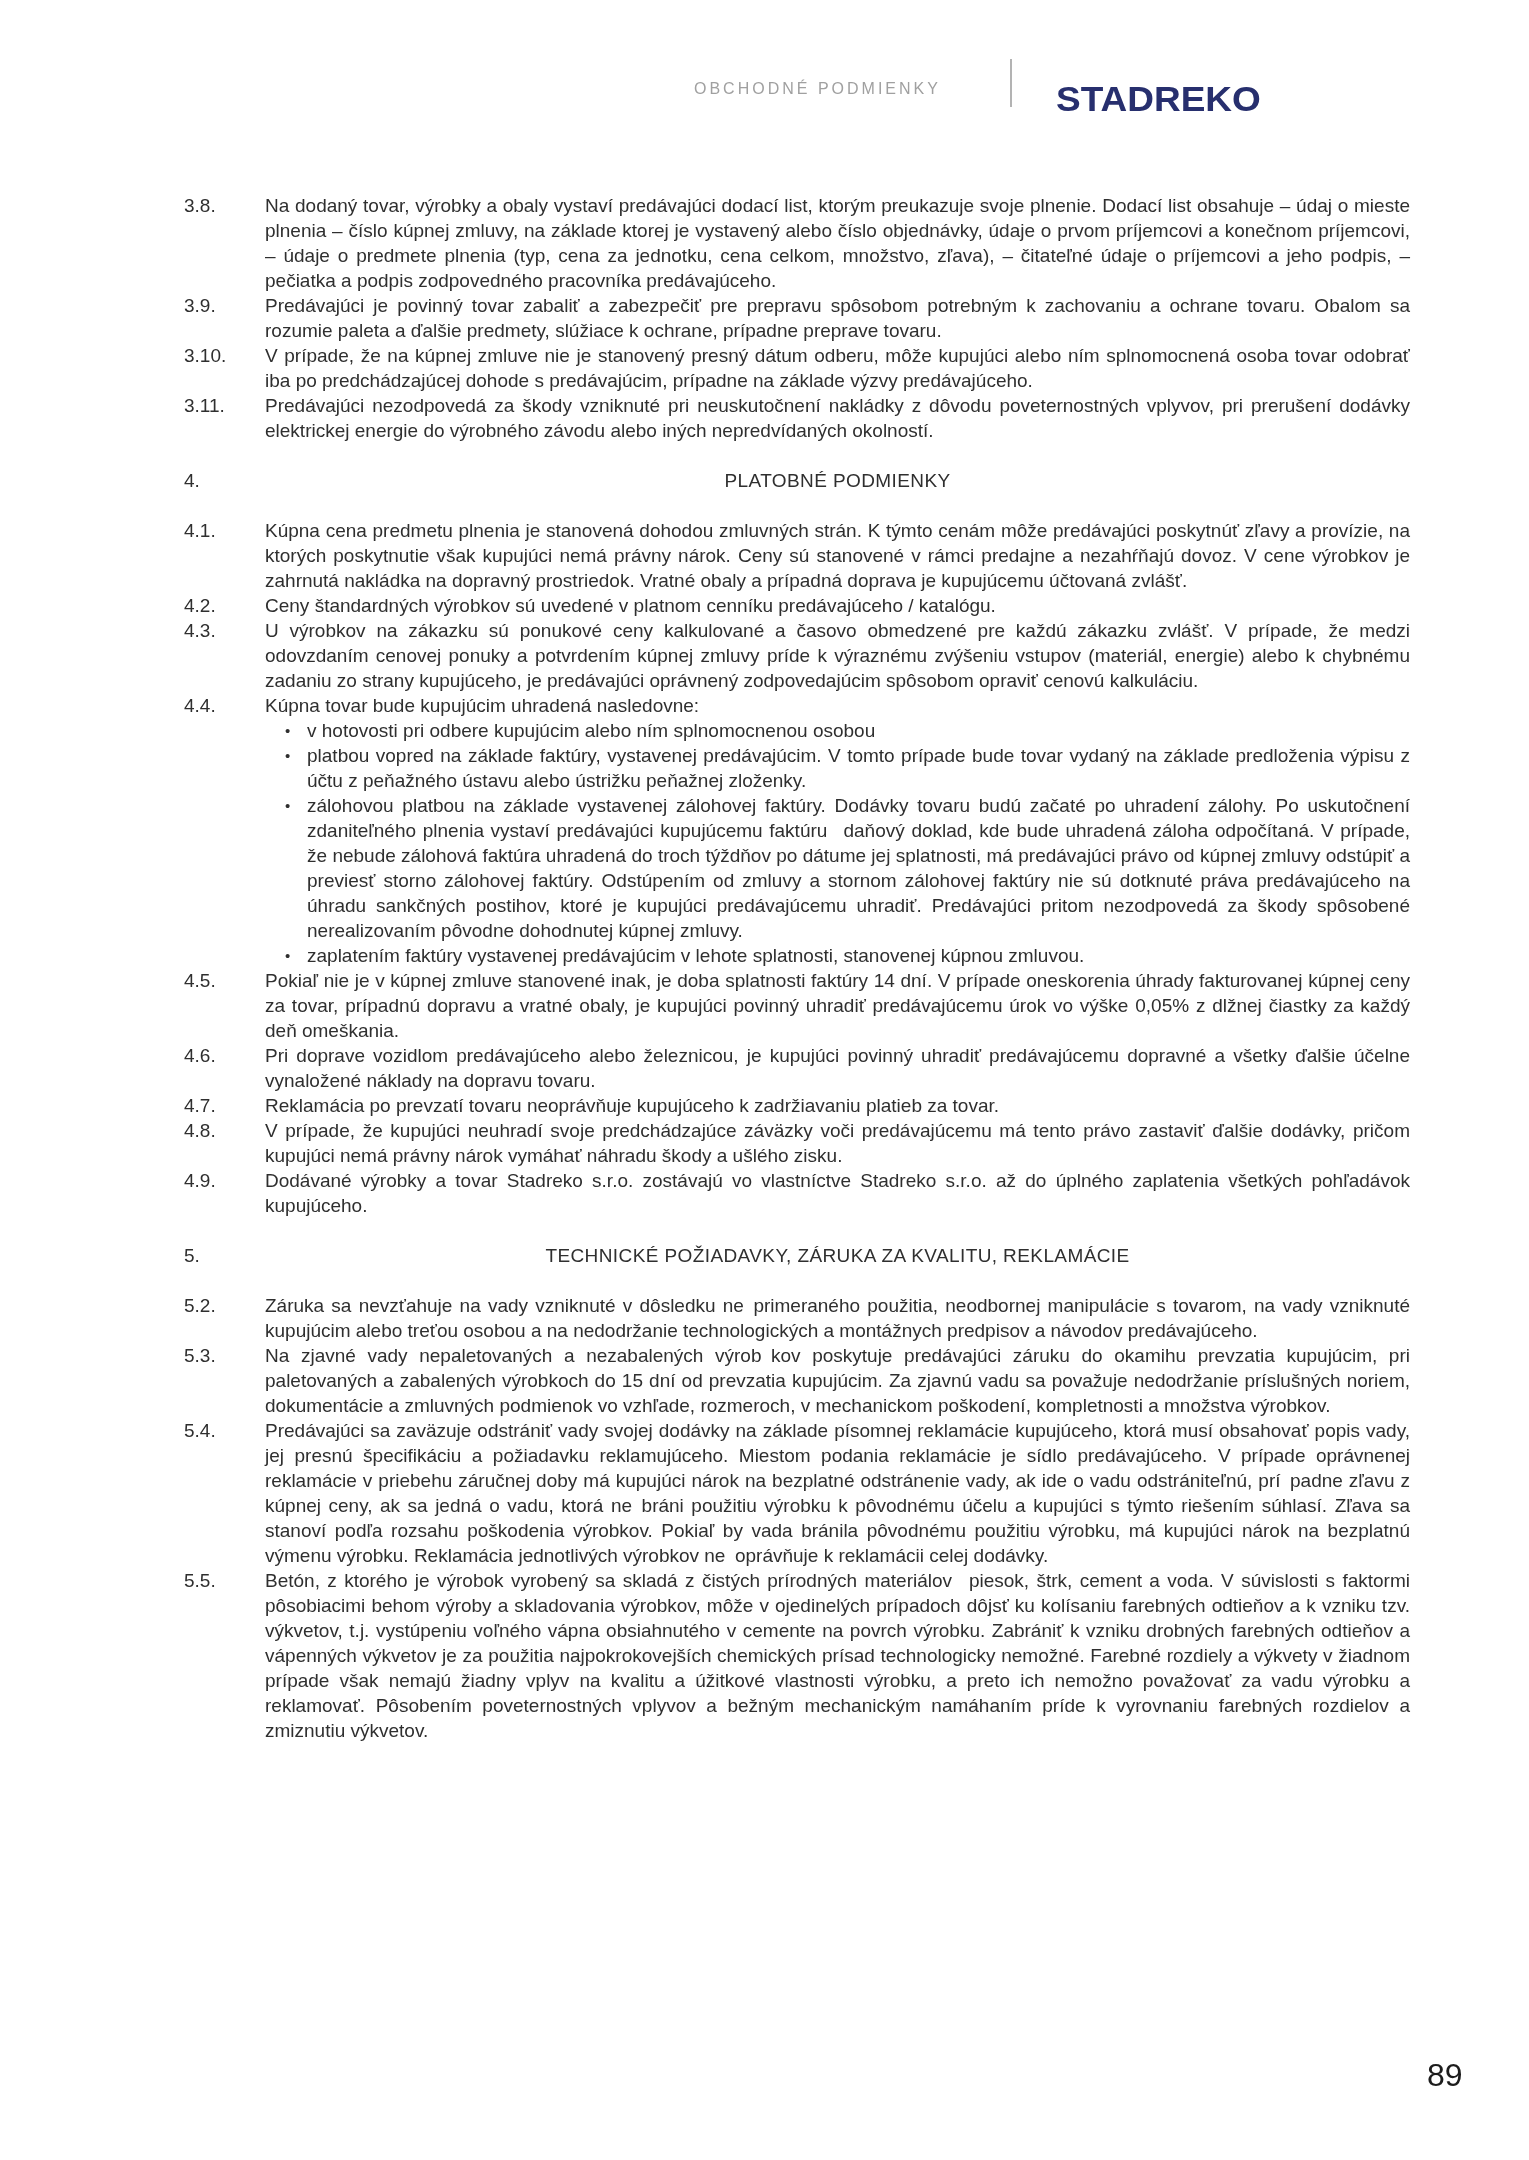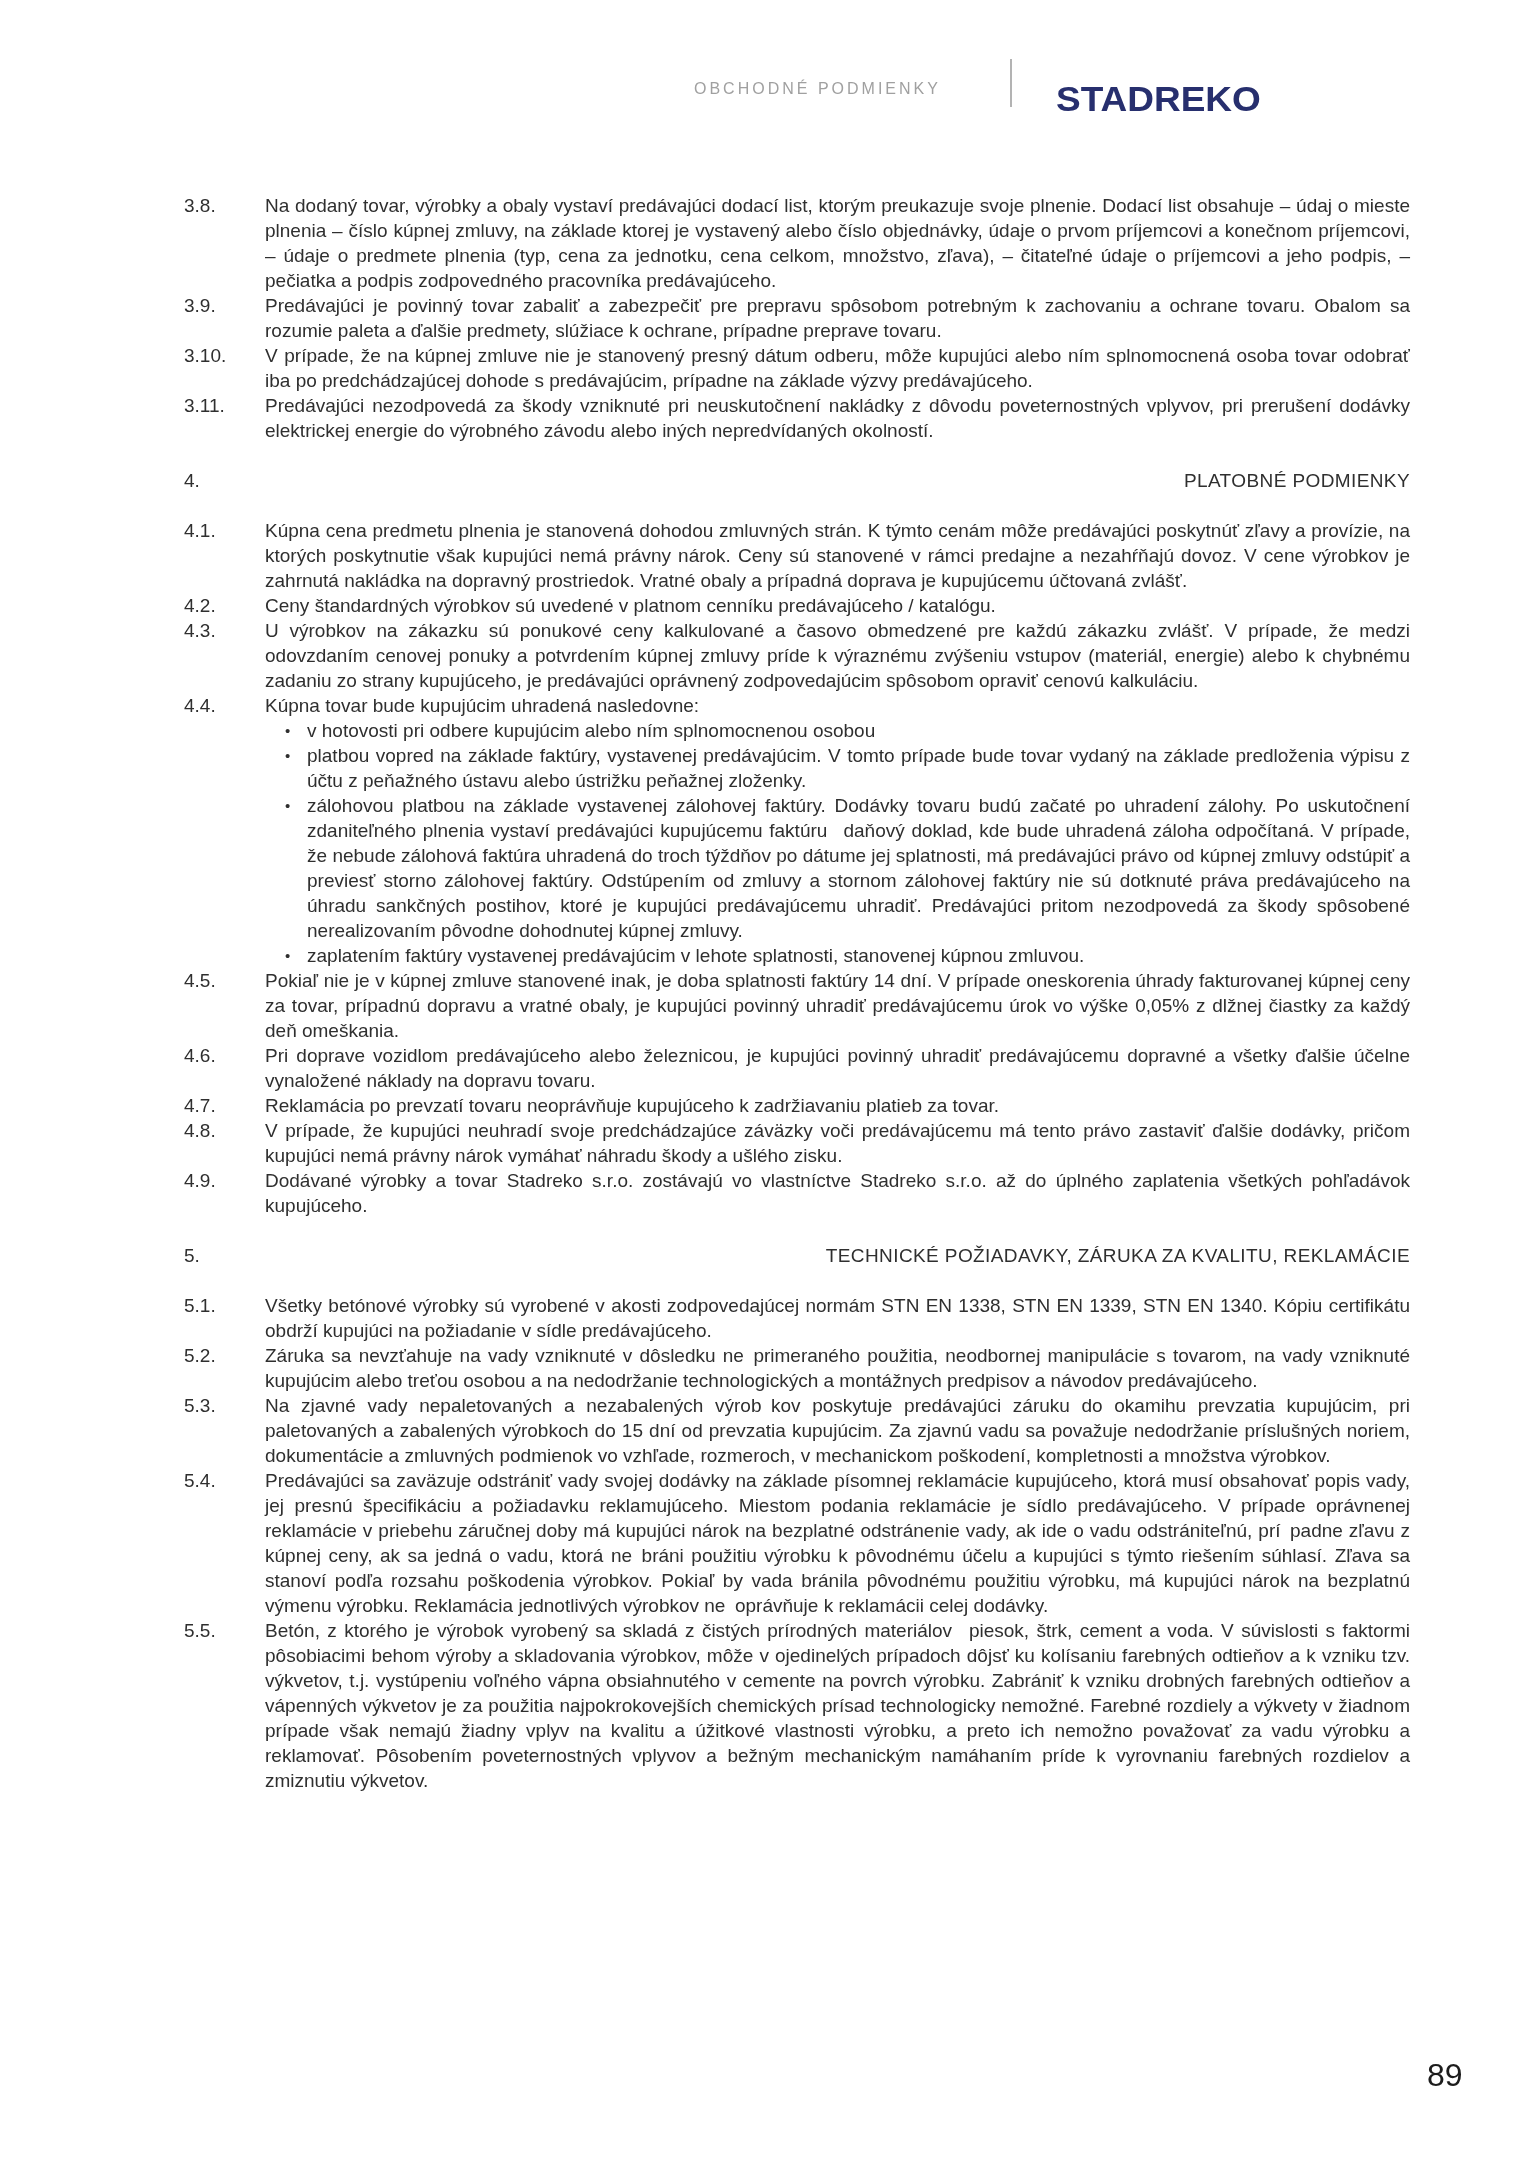--- a/index.html
+++ b/index.html
@@ -37,21 +37,21 @@
   }
   
   .doc{
     position:absolute;left:184px;top:193px;width:1226px;
     font-size:19px;line-height:25px;color:var(--text);
   }
   .row{display:flex;}
   .row .num{flex:0 0 81px;width:81px;}
   .row .body{flex:1;text-align:justify;hyphens:auto;}
   .row.heading{margin:25px 0;}
-  .row.heading .body{text-align:right;letter-spacing:0.4px;}
+  .row.heading .body{text-align:center;letter-spacing:0.4px;}
   ul.bullets{list-style:none;margin:0;padding:0 0 0 20px;}
   ul.bullets li{display:flex;}
   ul.bullets .marker{flex:0 0 22px;width:22px;font-size:15px;line-height:25px;}
   ul.bullets .btext{flex:1;text-align:justify;hyphens:auto;}
   
   .page-num{
     position:absolute;left:1427px;top:2057px;
     font-size:32px;color:#1c1c1c;font-weight:400;
   }
 </style>
@@ -188,26 +188,20 @@
       <span>Dodávané výrobky a tovar Stadreko s.r.o. zostávajú vo vlastníctve Stadreko s.r.o. až do úplného zaplatenia všetkých pohľadávok kupujúceho.</span>
     </div>
   </div>
     <div class="row heading">
     <span class="num">5.</span>
     <div class="body">
       <span>TECHNICKÉ POŽIADAVKY, ZÁRUKA ZA KVALITU, REKLAMÁCIE</span>
     </div>
   </div>
     <div class="row item">
-    <span class="num">5.1.</span>
-    <div class="body">
-      <span>Všetky betónové výrobky sú vyrobené v akosti zodpovedajúcej normám STN EN 1338, STN EN 1339, STN EN 1340. Kópiu certifikátu obdrží kupujúci na požiadanie v sídle predávajúceho.</span>
-    </div>
-  </div>
-    <div class="row item">
     <span class="num">5.2.</span>
     <div class="body">
       <span>Záruka sa nevzťahuje na vady vzniknuté v dôsledku ne primeraného použitia, neodbornej manipulácie s tovarom, na vady vzniknuté kupujúcim alebo treťou osobou a na nedodržanie technologických a montážnych predpisov a návodov predávajúceho.</span>
     </div>
   </div>
     <div class="row item">
     <span class="num">5.3.</span>
     <div class="body">
       <span>Na zjavné vady nepaletovaných a nezabalených výrob kov poskytuje predávajúci záruku do okamihu prevzatia kupujúcim, pri paletovaných a zabalených výrobkoch do 15 dní od prevzatia kupujúcim. Za zjavnú vadu sa považuje nedodržanie príslušných noriem, dokumentácie a zmluvných podmienok vo vzhľade, rozmeroch, v mechanickom poškodení, kompletnosti a množstva výrobkov.</span>
     </div>

